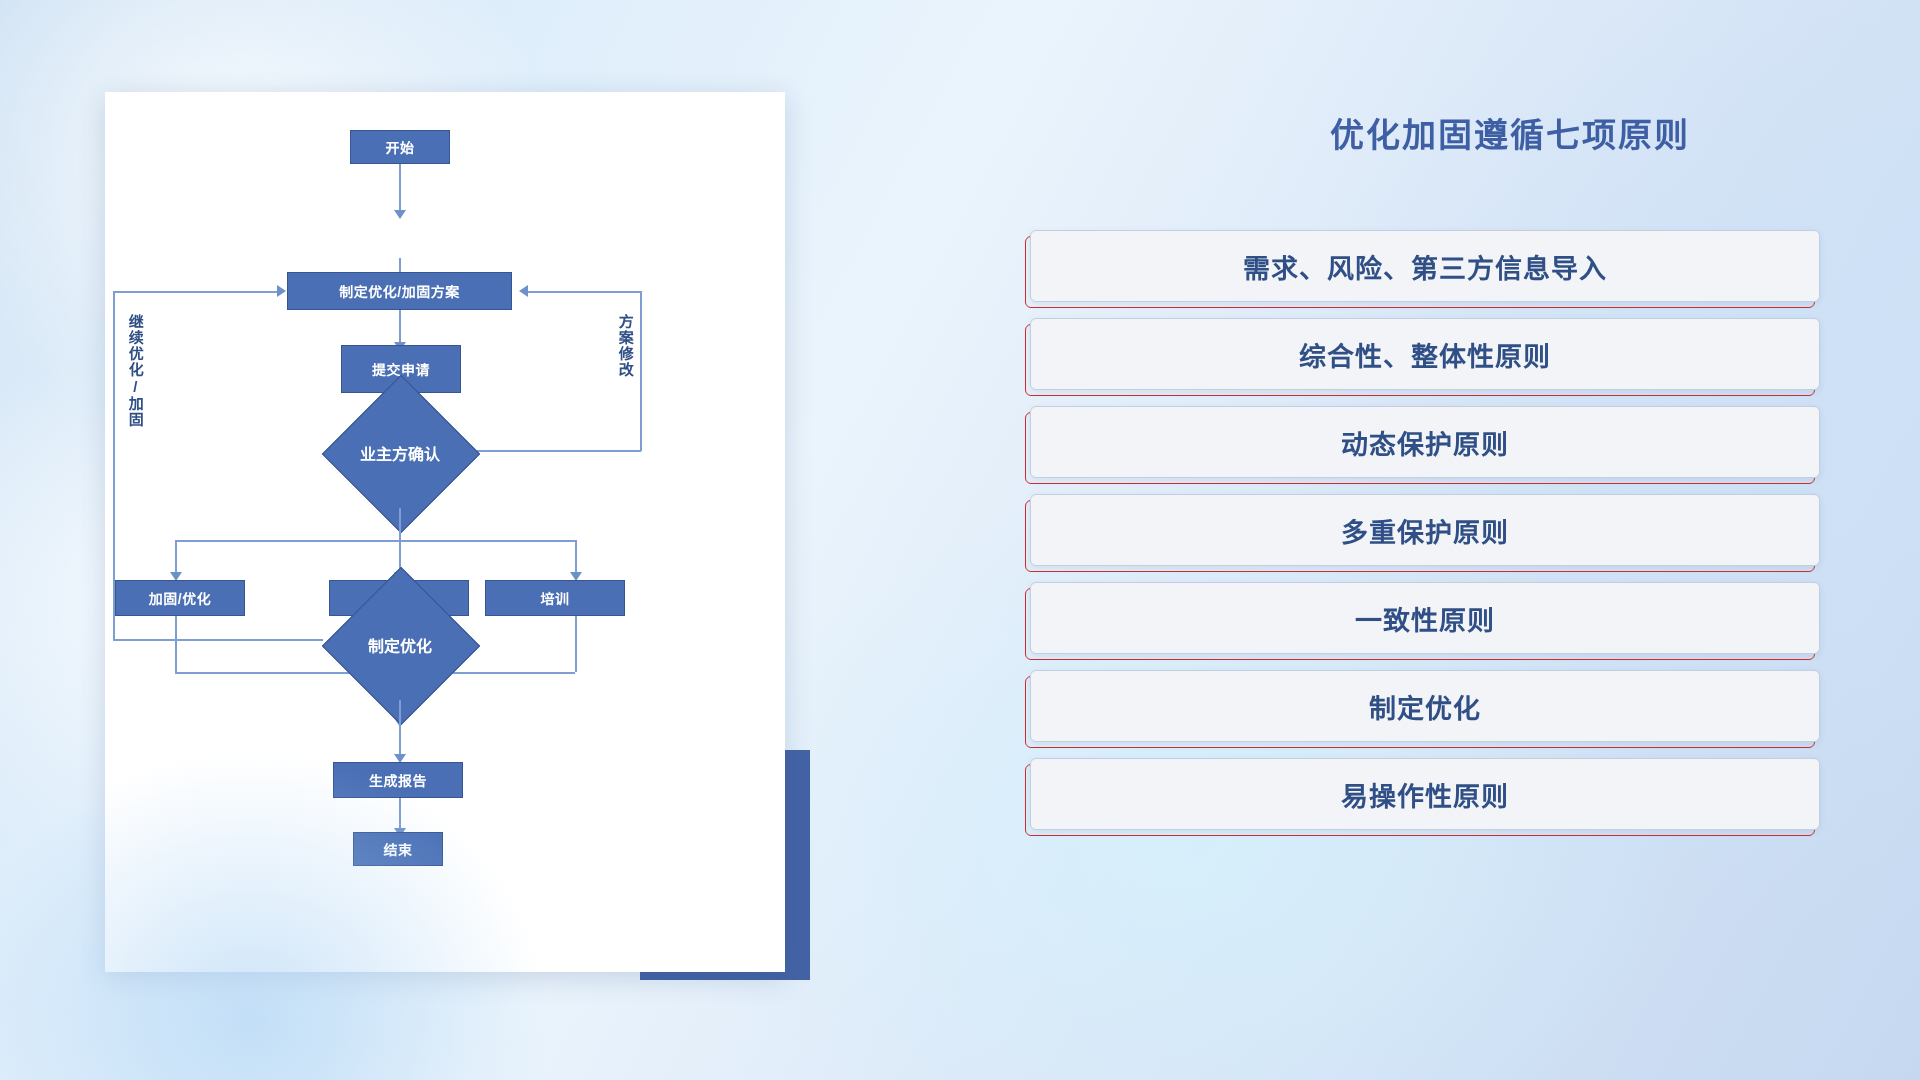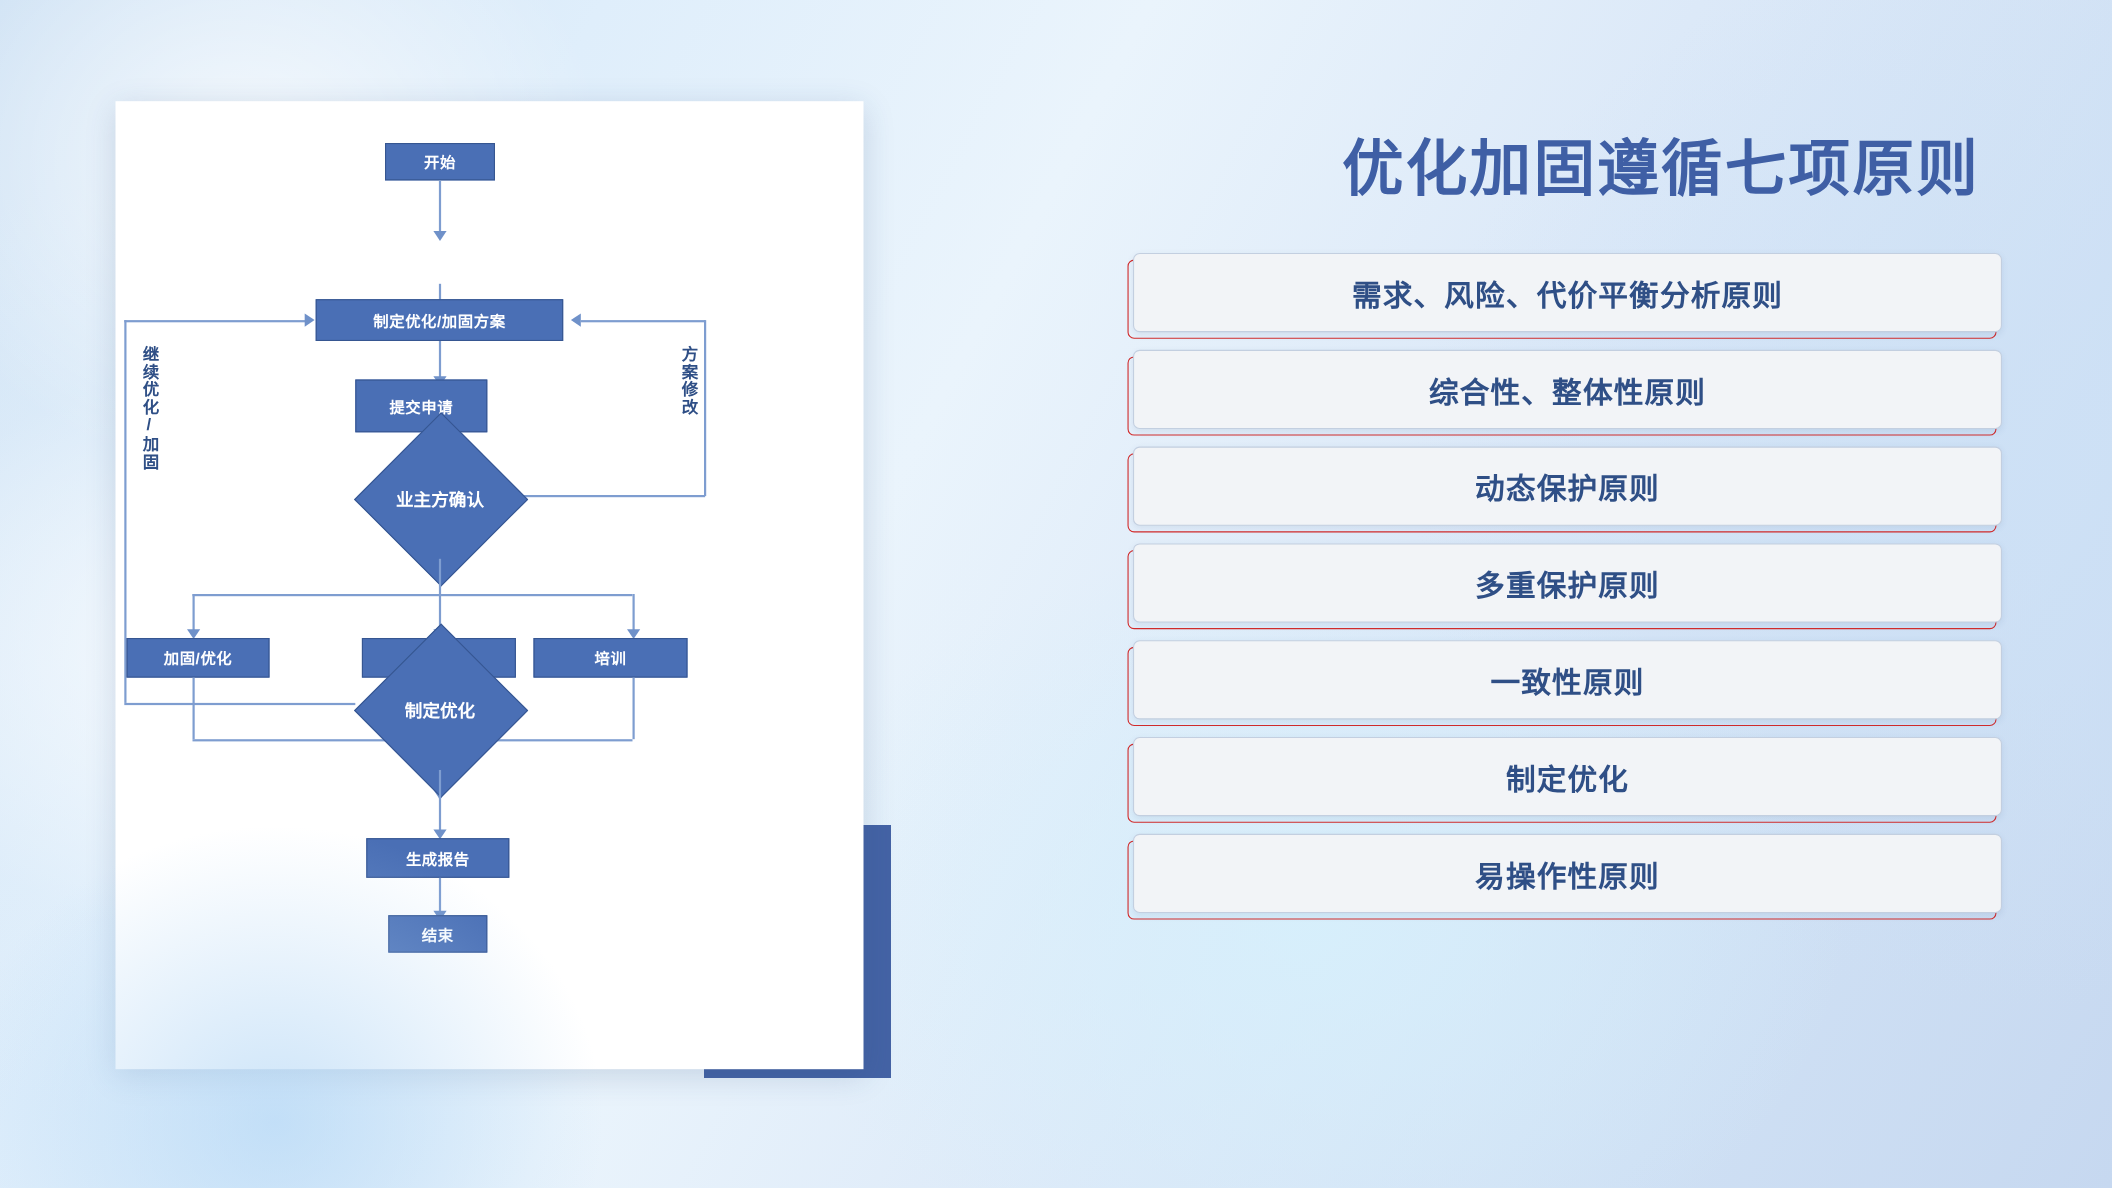--- a/index.html
+++ b/index.html
@@ -142,21 +142,21 @@
     line-height: 1.05;
   }
 
   
   .right-title {
     position: absolute;
     left: 1150px;
     top: 108px;
     width: 720px;
     text-align: center;
-    font-size: 56px;
+    font-size: 34px;
     font-weight: 700;
     color: #3f5fa5;
     letter-spacing: 2px;
   }
   .principles {
     position: absolute;
     left: 1025px;
     top: 230px;
     width: 790px;
   }
@@ -221,21 +221,21 @@
       <div class="vlabel" style="left:22px; top:222px;">继续优化/加固</div>
 
       <div class="ln v" style="left:535px; top:199px; height:160px;"></div>
       <div class="ln h" style="left:423px; top:199px; width:113px;"></div>
       <div class="arrow-left" style="left:414px; top:193px;"></div>
       <div class="ln h" style="left:294px; top:358px; width:242px;"></div>
       <div class="vlabel" style="left:512px; top:222px;">方案修改</div>
 
       <div class="ln v" style="left:294px; top:218px; height:36px;"></div>
       <div class="arrow-down" style="left:289px; top:250px;"></div>
-      <div class="node" style="left:218px; top:253px; width:120px; height:48px;">提交申请</div>
+      <div class="node" style="left:236px; top:253px; width:120px; height:48px;">提交申请</div>
 
       <div class="ln v" style="left:294px; top:287px; height:58px;"></div>
       <div class="arrow-down" style="left:289px; top:338px;"></div>
       <div class="diamond" style="left:240px; top:306px; width:110px; height:110px;"></div>
       <div class="diamond-label" style="left:205px; top:346px; width:180px; height:30px;">业主方确认</div>
 
       <div class="ln v" style="left:294px; top:416px; height:32px;"></div>
       <div class="ln h" style="left:70px; top:448px; width:400px;"></div>
       <div class="ln v" style="left:70px; top:448px; height:38px;"></div>
       <div class="ln v" style="left:294px; top:448px; height:38px;"></div>
@@ -266,21 +266,21 @@
       <div class="node" style="left:248px; top:740px; width:90px; height:34px;">结束</div>
 
     </div>
   </div>
 
   <div class="right-title">优化加固遵循七项原则</div>
 
   <div class="principles">
     <div class="p-item">
       <div class="accent"></div>
-      <div class="pill">需求、风险、代价平衡分析原则</div>
+      <div class="pill">需求、风险、第三方信息导入</div>
     </div>
     <div class="p-item">
       <div class="accent"></div>
       <div class="pill">综合性、整体性原则</div>
     </div>
     <div class="p-item">
       <div class="accent"></div>
       <div class="pill">动态保护原则</div>
     </div>
     <div class="p-item">

